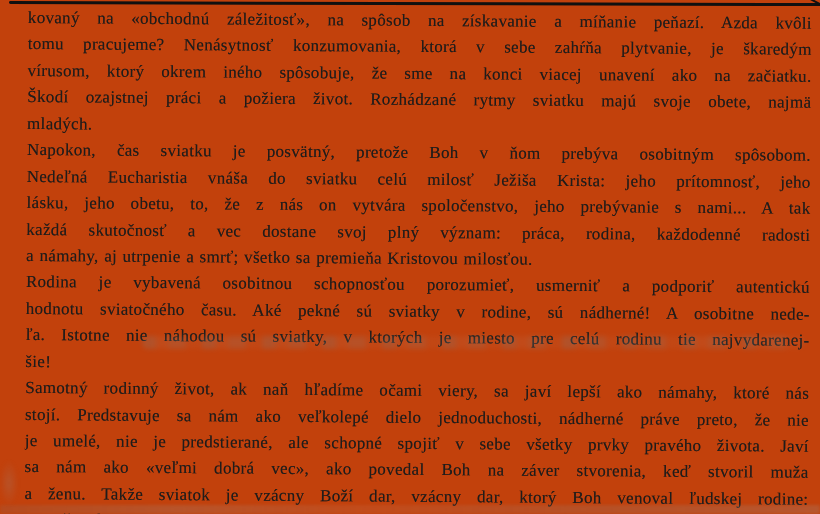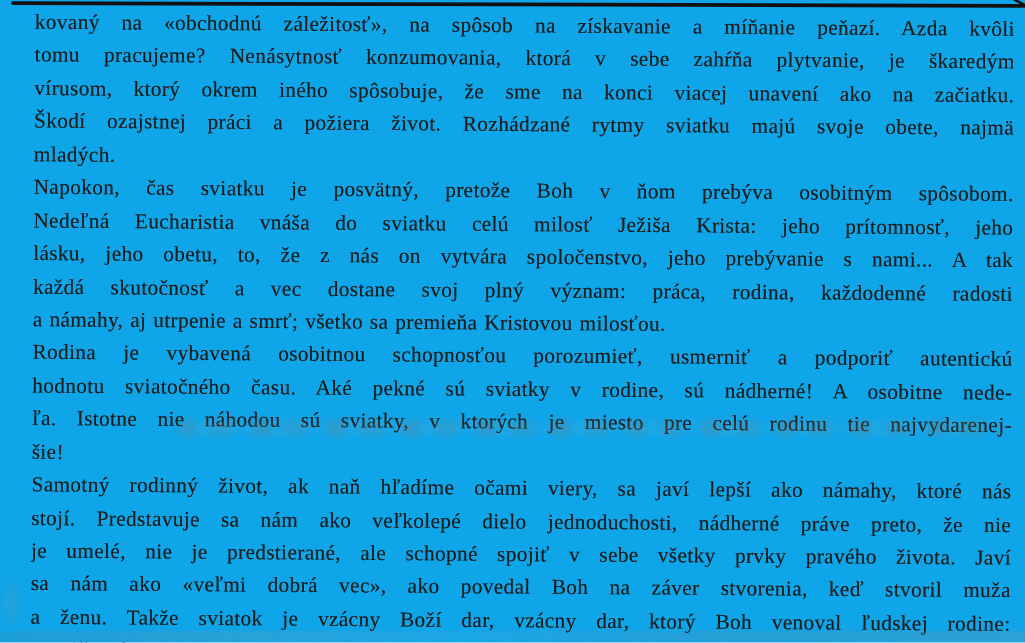--- a/index.html
+++ b/index.html
@@ -4,21 +4,21 @@
 <style>
   html, body {
     margin: 0;
     padding: 0;
     background: #ffffff;
   }
   .page {
     position: relative;
     width: 820px;
     height: 514px;
-    background: #0ea5e9;
+    background: #c2410c;
     overflow: hidden;
     font-family: "Liberation Serif", "DejaVu Serif", serif;
   }
   
   .top-edge-line {
     position: absolute;
     top: 1px;
     left: 9px;
     right: -2px;
     height: 2.6px;

